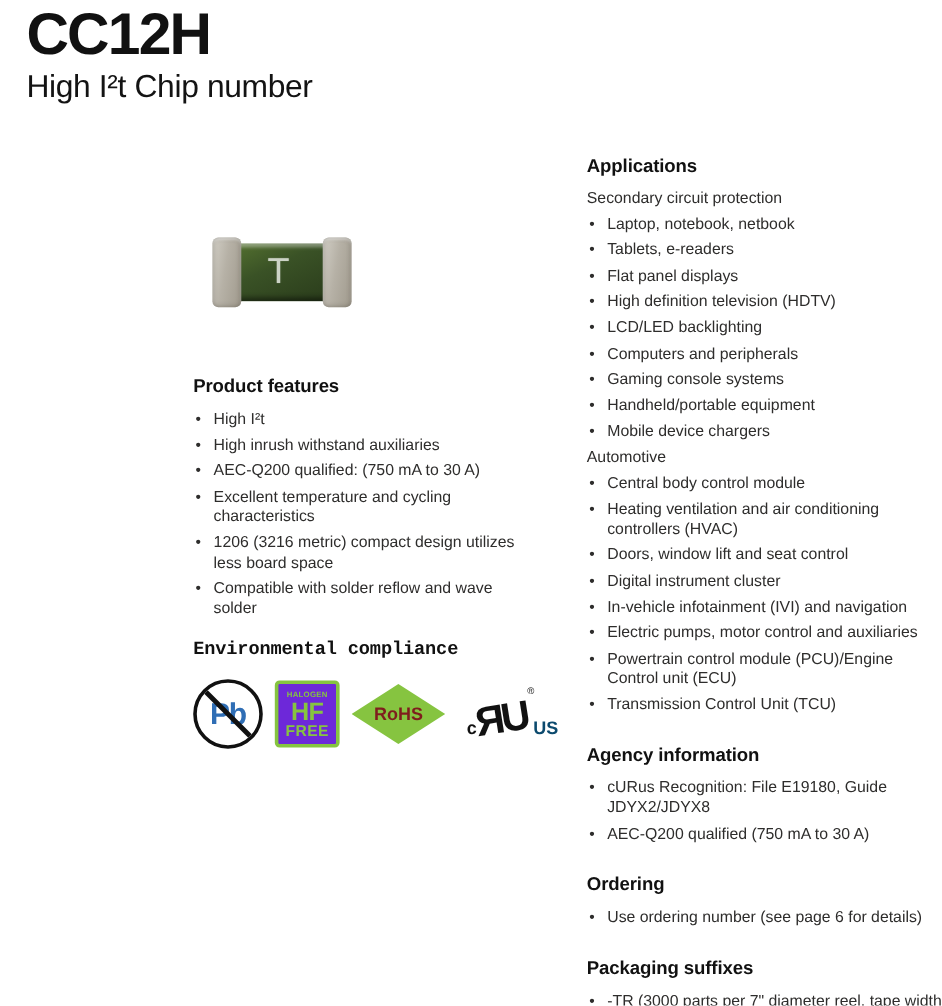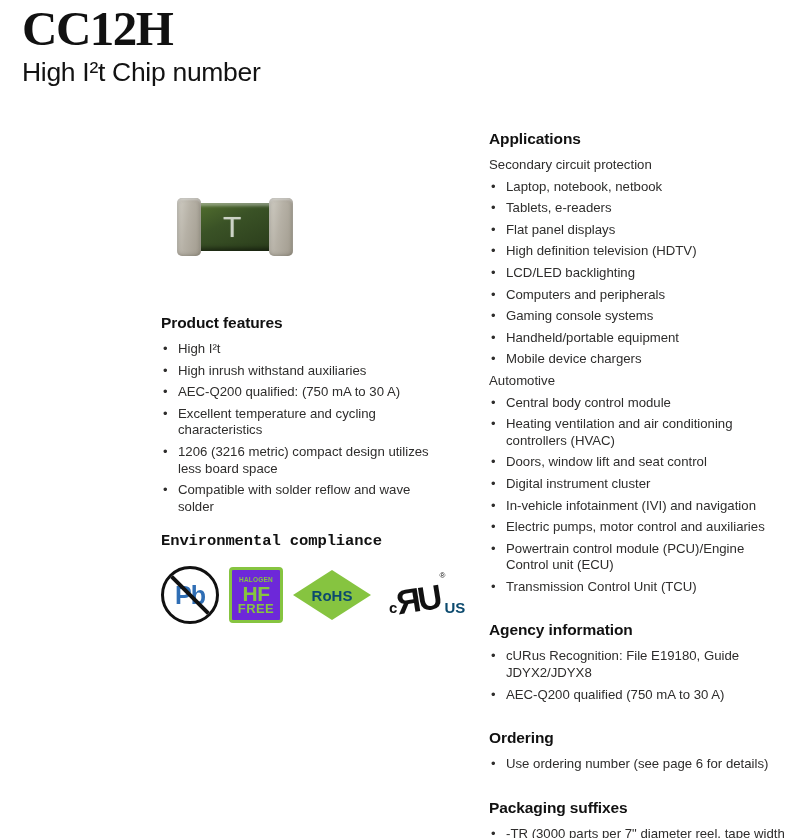--- a/index.html
+++ b/index.html
@@ -4,21 +4,21 @@
 <style>
   html,body { margin:0; padding:0; }
   body {
     width:785px; height:838px; position:relative; overflow:hidden;
     background:#ffffff; color:#2e2d2c;
     font-family:"Liberation Sans", sans-serif;
     -webkit-font-smoothing:antialiased;
   }
   
   .header { position:absolute; left:22px; top:2px; }
-  .title  { font-size:49px; font-weight:700; line-height:54px; letter-spacing:-1.5px; color:#111;font-family:Liberation Serif, serif; }
+  .title  { font-size:49px; font-weight:700; line-height:54px; letter-spacing:-1.5px; color:#111; }
   .subtitle { font-size:26.5px; font-weight:400; line-height:32px; letter-spacing:-0.3px; color:#131313; }
 
   
   .fuse-photo { position:absolute; left:177px; top:196px; width:116px; height:62px;
                 display:flex; align-items:center; }
   .cap { width:24px; height:58px; border-radius:5px; position:relative; z-index:2;
          background:linear-gradient(100deg,#d2cfc6 0%,#b6b1a6 45%,#a09a8d 100%);
          box-shadow:inset 0 0 4px rgba(60,55,45,.45), inset 0 2px 2px rgba(255,255,255,.6); }
   .fuse-body { flex:1; height:48px; margin:0 -4px; position:relative; z-index:1;
          background:linear-gradient(155deg,#53702f 0%,#3a5226 40%,#2a3c1b 100%);
@@ -50,21 +50,21 @@
   .pb-slash { position:absolute; width:76px; height:4px; background:#111; transform:rotate(45deg); }
   .hf-badge { width:48px; height:50px; border:3px solid #86c440; border-radius:4px; flex:none;
               display:flex; flex-direction:column; align-items:center; justify-content:center;
               color:#86c440; background:#6d28d9; }
   .hf-top    { font-size:6.5px; font-weight:700; letter-spacing:.2px; line-height:8px; }
   .hf-main   { font-size:21px;  font-weight:700; letter-spacing:-0.5px; line-height:19px; }
   .hf-bottom { font-size:13px;font-weight:700; letter-spacing:.4px; line-height:11px; }
   .rohs-badge{ width:78px; height:50px; background:#86c440; flex:none;
                clip-path:polygon(50% 0,100% 50%,50% 100%,0 50%);
                display:flex; align-items:center; justify-content:center; }
-  .rohs-label{ font-size:15px; font-weight:700; color:#0c4a6e; }
+  .rohs-label{ font-size:15px; font-weight:700; color:#7f1d1d; }
   .curus-badge { display:flex; align-items:flex-end; position:relative; margin-left:8px; height:40px; }
   .curus-prefix { font-weight:700; font-size:15px; line-height:14px; color:#111; }
   .curus-mark { font-weight:700; font-size:34px; line-height:32px; color:#111; letter-spacing:-3px;
                 display:inline-block; transform:scaleX(-1) rotate(9deg); margin:0 2px; }
   .curus-reg  { position:absolute; top:-4px; right:20px; font-size:8px; color:#111; }
   .curus-suffix { font-weight:700; font-size:15px; line-height:14px; color:#0c4a6e; }
 </style>
 </head>
 <body>
 

